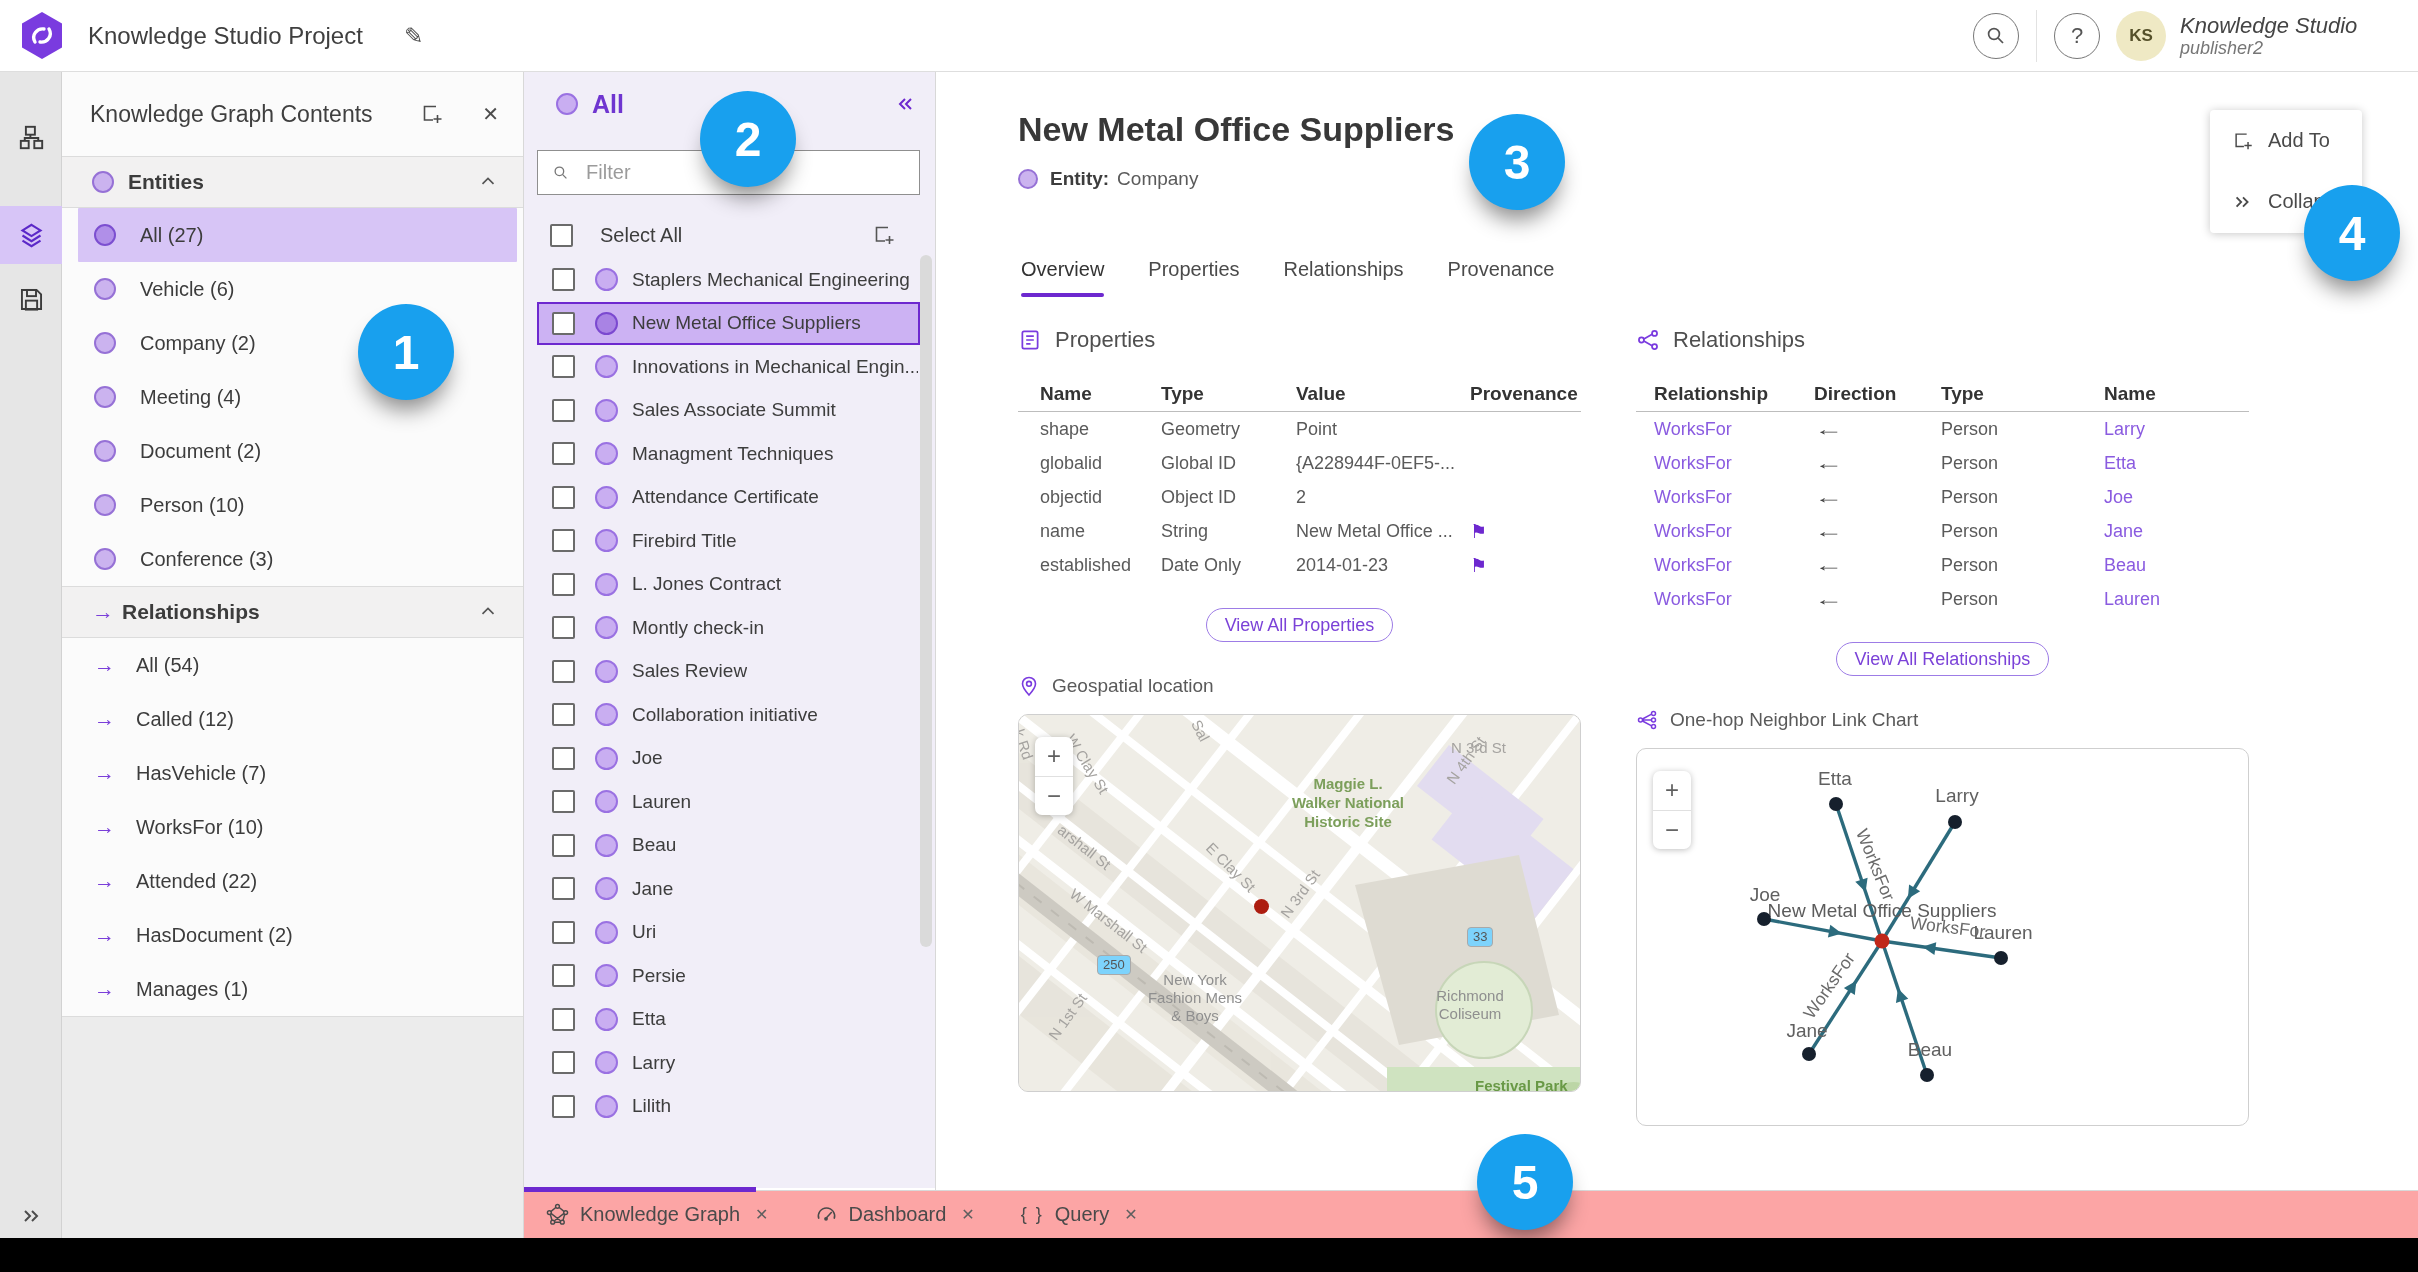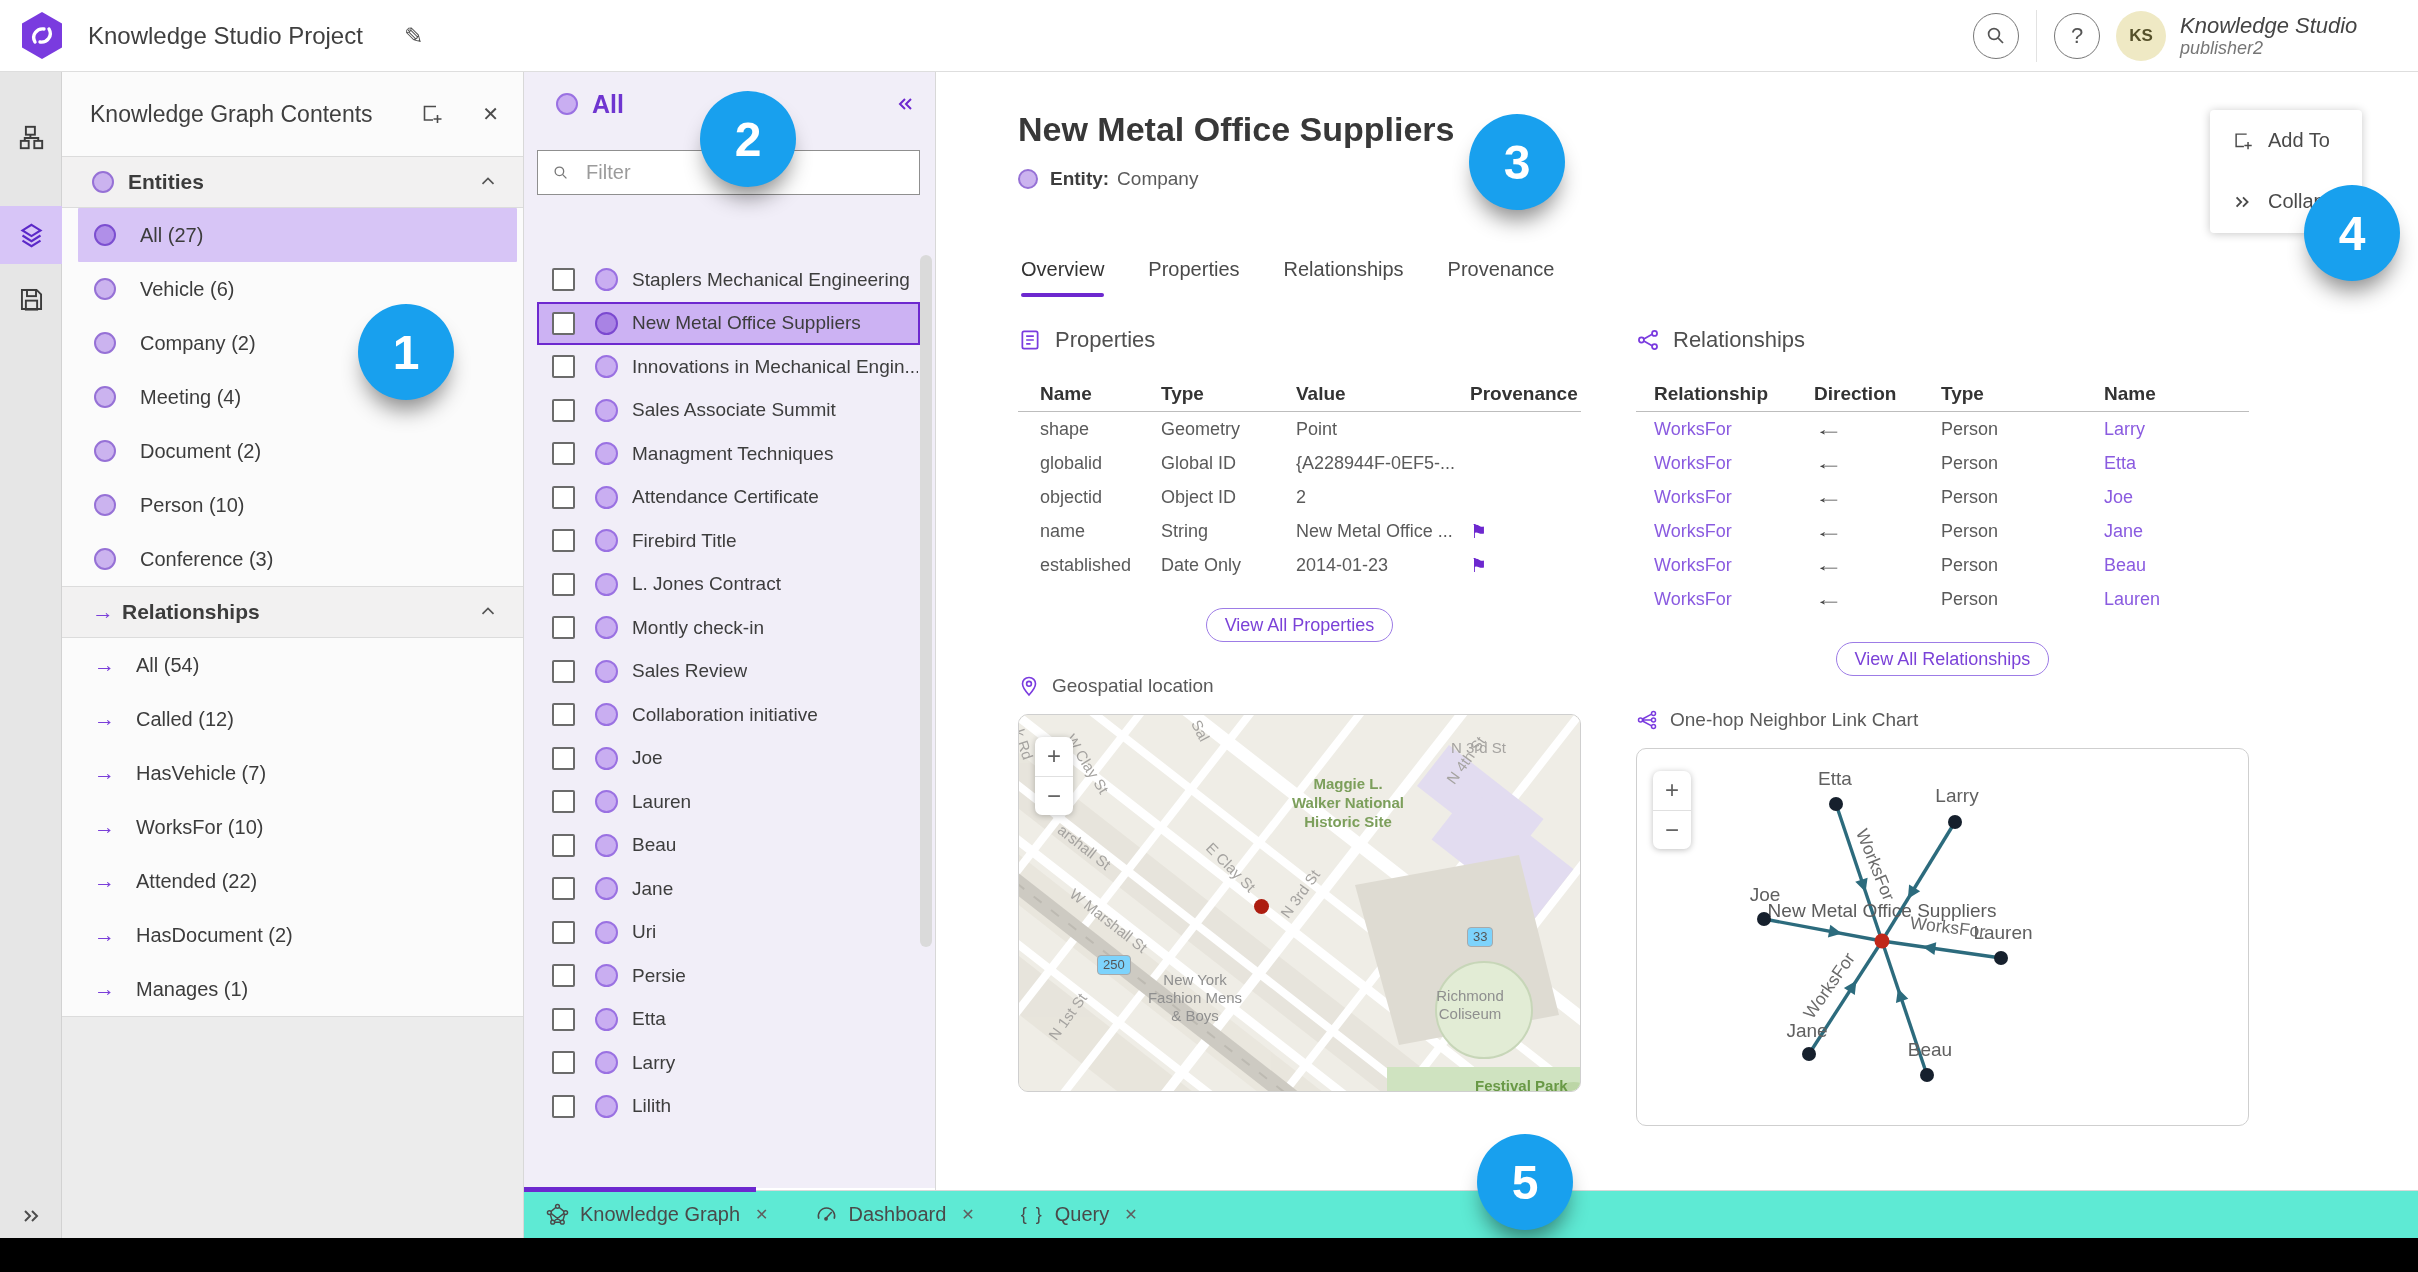--- a/index.html
+++ b/index.html
@@ -112,21 +112,21 @@
   .lc-center { fill:#c0281a; }
   .lc-nlabel { fill:#606060; font-size:19px; text-anchor:middle; }
   .lc-elabel { fill:#6b6b6b; font-size:17.5px; text-anchor:middle; }
   .lc-title { fill:#5c5c5c; font-size:19px; text-anchor:middle; }
 
   
   .overlay-menu { position:absolute; left:2210px; top:110px; width:152px; height:123px; background:#fff; border-radius:4px; box-shadow:0 1px 10px rgba(0,0,0,.22); z-index:6; }
   .om-row { height:61px; display:flex; align-items:center; padding-left:22px; gap:14px; font-size:20px; color:#4a4a4a; }
 
   
-  .tabbar { position:absolute; left:524px; top:1190px; width:1894px; height:48px; background:#5eead4; border-top:1px solid #d9d9d9; display:flex; align-items:center; padding-left:22px; gap:46px; z-index:4; }
+  .tabbar { position:absolute; left:524px; top:1190px; width:1894px; height:48px; background:#fca5a5; border-top:1px solid #d9d9d9; display:flex; align-items:center; padding-left:22px; gap:46px; z-index:4; }
   .tab-indicator { position:absolute; left:524px; top:1187px; width:232px; height:4.5px; background:#6d28cf; z-index:5; }
   .ftab { display:flex; align-items:center; gap:11px; font-size:20px; color:#4a4a4a; }
   .ftab .fclose { font-size:16px; color:#5f5f5f; margin-left:4px; }
   .query-brace { font-size:18px; color:#4a4a4a; letter-spacing:2px; }
 
   .blackbar { position:absolute; left:0; top:1238px; width:2418px; height:34px; background:#000; z-index:7; }
 
   
   .annot { position:absolute; width:96px; height:96px; border-radius:50%; background:#18a0ee; color:#fff; display:flex; align-items:center; justify-content:center; font-size:48px; font-weight:700; z-index:9; box-shadow:0 16px 22px -6px rgba(0,0,0,.45); }
 
@@ -300,20 +300,30 @@
           <path d="M12 7 l-5 5 5 5 M18 7 l-5 5 5 5"></path>
         </svg>
       </span>
     </div>
     <div class="filterbox">
       <svg class="icon" viewBox="0 0 22 22" width="20" height="20">
         <circle cx="9" cy="9" r="5.2" fill="none" stroke="#777" stroke-width="1.6"></circle>
         <path d="M13 13 L17.5 17.5" stroke="#777" stroke-width="1.6"></path>
       </svg>
       <input type="text" placeholder="Filter" style="">
+    </div>
+    <div class="selectall">
+      <span class="checkbox"></span>
+      <span class="sa-label">Select All</span>
+      <span class="sa-add">
+        <svg class="icon" viewBox="0 0 24 24" width="24" height="24" fill="none" stroke="#555" stroke-width="1.6">
+          <path d="M16 4.5 H4.5 V18 H13"></path>
+            <path d="M17.5 13 v8 M13.5 17 h8"></path>
+        </svg>
+      </span>
     </div>
     <div class="lp-items">
 
     <div class="li-row">
           <span class="checkbox"></span>
           <span class="ent-circ"></span>
           <span class="li-label">Staplers Mechanical Engineering</span>
         </div>
         <div class="li-row selected">
           <span class="checkbox"></span>

